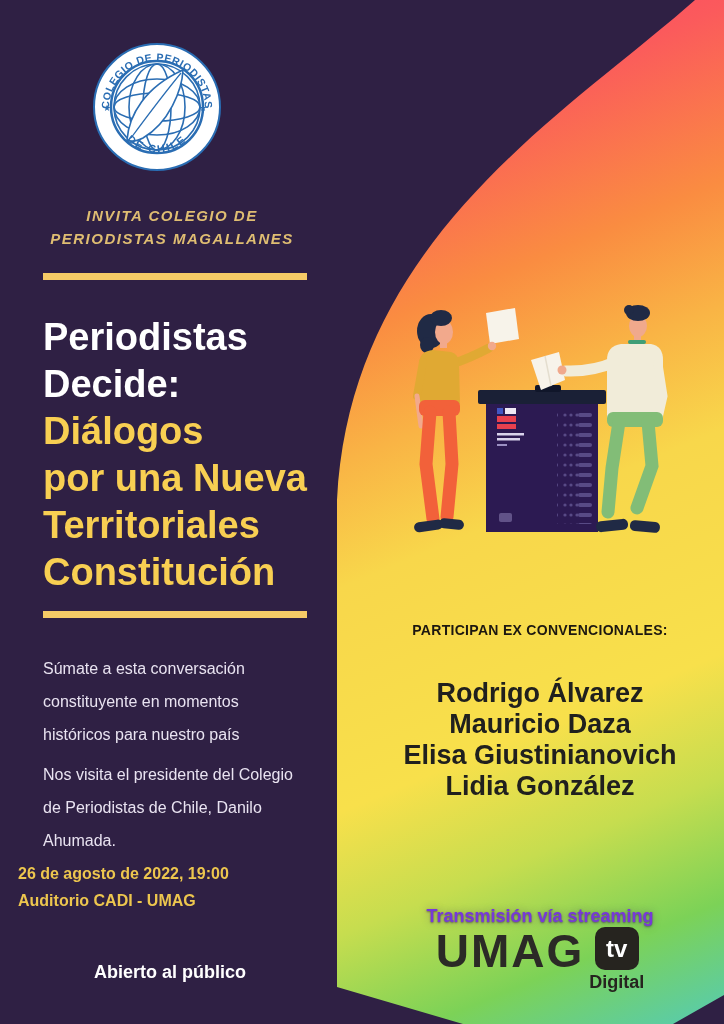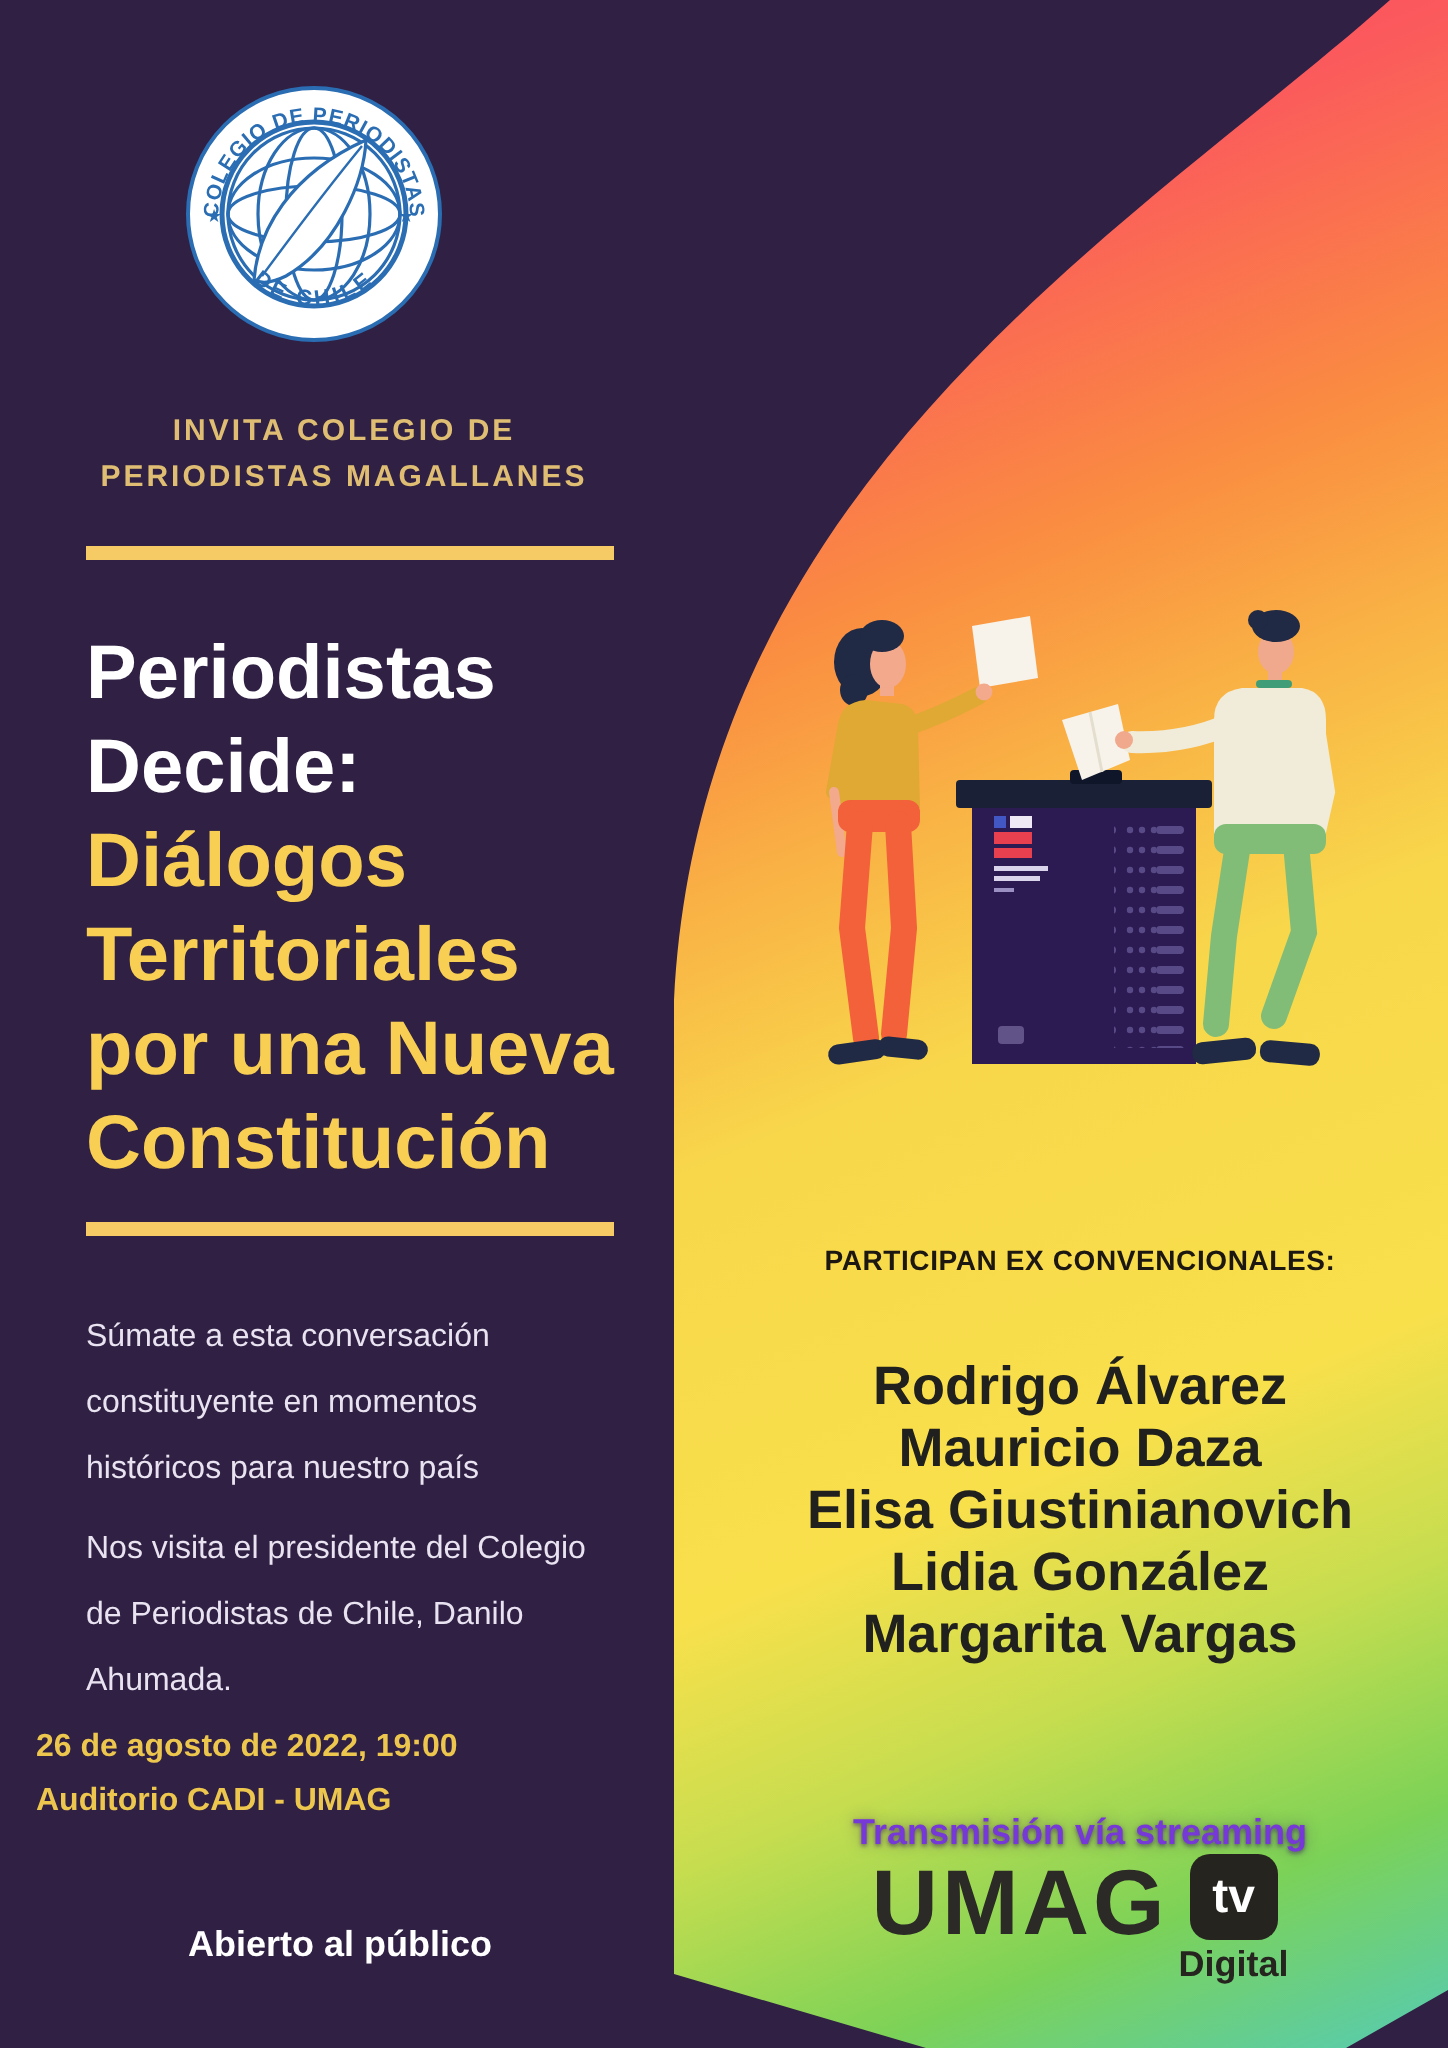--- a/index.html
+++ b/index.html
@@ -6,21 +6,21 @@
   .poster{
     position:relative;width:724px;height:1024px;margin:0 auto;
     background:#2f2044;overflow:hidden;
     font-family:"Liberation Sans","DejaVu Sans",sans-serif;
   }
   .bg-svg{position:absolute;left:0;top:0;}
   .badge{position:absolute;left:93px;top:43px;width:128px;height:128px;}
 
   .invite{
     position:absolute;left:18px;top:204px;width:308px;text-align:center;
-    color:#dfbd72;font-size:15px;font-weight:600;letter-spacing:1.5px;line-height:23px;
+    color:#dfbd72;font-size:15px;font-weight:600;letter-spacing:1.5px;line-height:23px;font-style:italic;
   }
   .bar{position:absolute;left:43px;width:264px;height:7px;background:#f6cb66;}
   .bar1{top:273px;} .bar2{top:611px;}
 
   .title{position:absolute;left:43px;top:314px;line-height:47px;font-weight:800;font-size:38px;letter-spacing:0;}
   .title .t-white{color:#ffffff;}
   .title .t-yellow{color:#f8cf52;}
 
   .para{position:absolute;left:43px;width:285px;color:#e9e3f1;font-size:16px;line-height:33px;font-weight:400;}
   .para1{top:652px;} .para2{top:758px;}
@@ -177,22 +177,22 @@
     <div>INVITA COLEGIO DE</div>
     <div>PERIODISTAS MAGALLANES</div>
   </div>
 
   <div class="bar bar1"></div>
 
   <div class="title">
     <div class="t-white">Periodistas</div>
     <div class="t-white">Decide:</div>
     <div class="t-yellow">Diálogos</div>
+    <div class="t-yellow">por una Nueva</div>
     <div class="t-yellow">Territoriales</div>
-    <div class="t-yellow">por una Nueva</div>
     <div class="t-yellow">Constitución</div>
   </div>
 
   <div class="bar bar2"></div>
 
   <div class="para para1">
     <div>Súmate a esta conversación</div>
     <div>constituyente en momentos</div>
     <div>históricos para nuestro país</div>
   </div>
@@ -207,21 +207,20 @@
     <div>Auditorio CADI - UMAG</div>
   </div>
   <div class="open">Abierto al público</div>
 
   <div class="right-col participants-heading" style="position:absolute;">PARTICIPAN EX CONVENCIONALES:</div>
   <div class="right-col names" style="position:absolute;">
     <div>Rodrigo Álvarez</div>
     <div>Mauricio Daza</div>
     <div>Elisa Giustinianovich</div>
     <div>Lidia González</div>
-    <div>Margarita Vargas</div>
   </div>
 
   <div class="right-col streaming" style="position:absolute;">Transmisión vía streaming</div>
   <div class="right-col umag" style="position:absolute;">
     <span class="umag-word">UMAG</span>
     <span class="tv-wrap">
       <span class="tv-box">tv</span>
       <span class="tv-sub">Digital</span>
     </span>
   </div>

